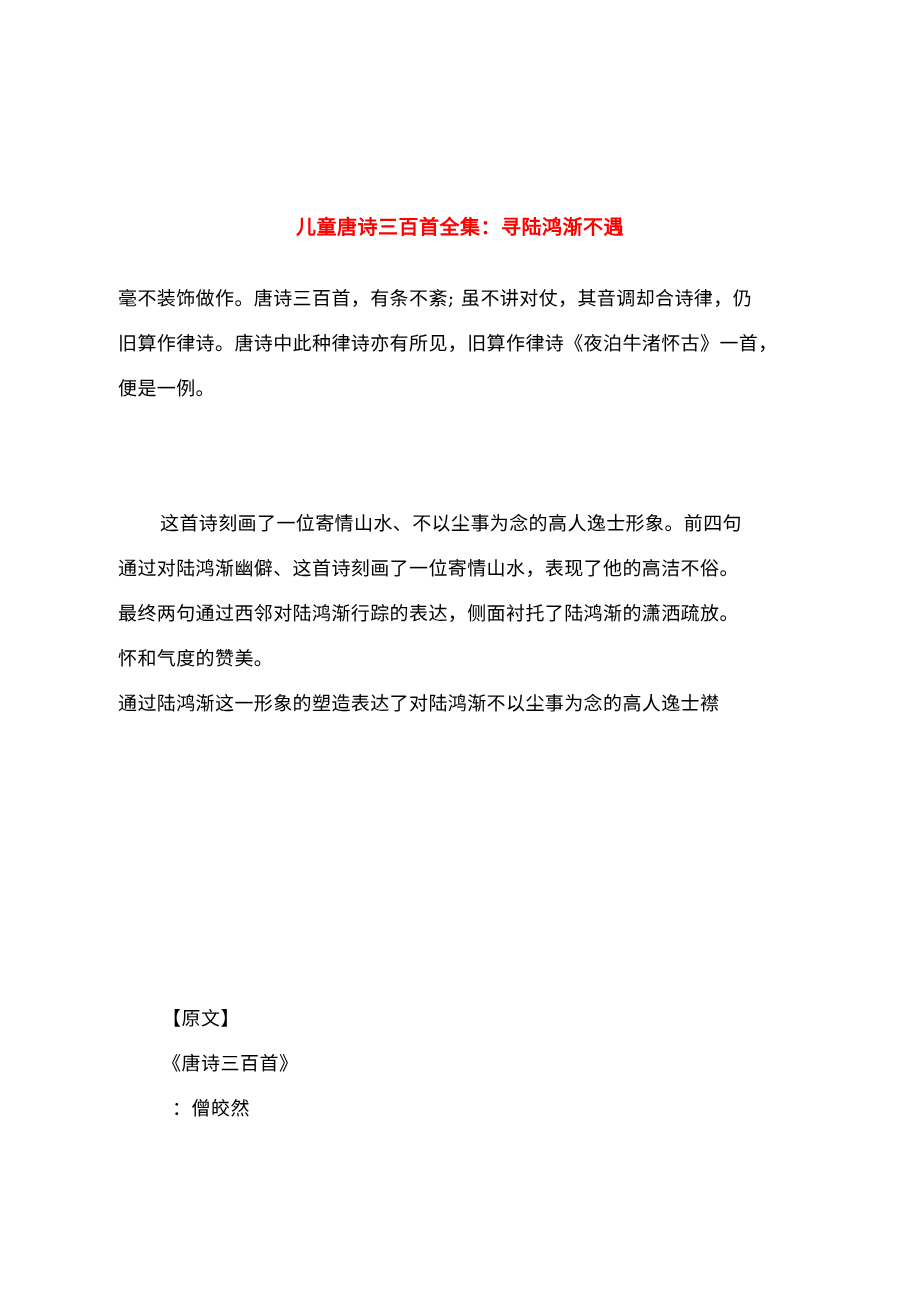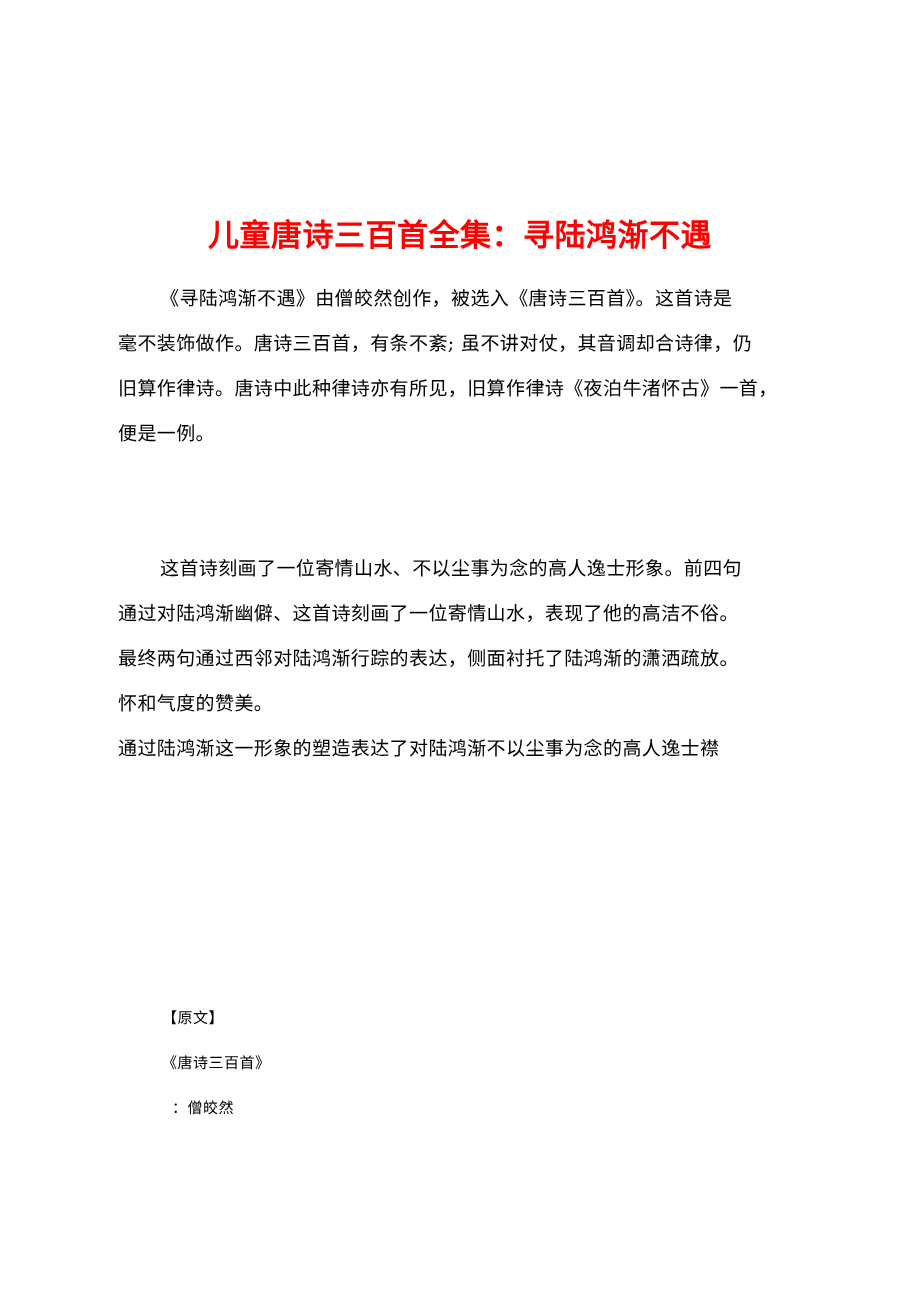--- a/index.html
+++ b/index.html
@@ -24,21 +24,21 @@
 
   
   .doc-title {
     position: absolute;
     left: 0;
     right: 0;
     top: 192px;
     text-align: center;
     font-family: "DejaVu Sans", "Liberation Sans", sans-serif;
     font-weight: bold;
-    font-size: 31px;
+    font-size: 20px;
     line-height: 44px;
     color: #ff0000;
     letter-spacing: 0.5px;
     white-space: nowrap;
   }
 
   
   .body-block {
     position: absolute;
     left: 118px;
@@ -74,42 +74,41 @@
   }
 
   
   .origin-block {
     position: absolute;
     left: 118px;
     top: 996px;
     width: 690px;
   }
   .origin-line {
-    font-size: 15px;
+    font-size: 19px;
     line-height: 45px;
     letter-spacing: 0.5px;
     white-space: nowrap;
     padding-left: 44px;
   }
   .origin-line.author {
     padding-left: 54px;
   }
 </style>
 </head>
 <body>
 
 <div class="page">
 
   <h1 class="doc-title">儿童唐诗三百首全集：寻陆鸿渐不遇</h1>
 
   <div class="body-block">
 
 
     <div class="para">
-      <span class="ln indent">《寻陆鸿渐不遇》由僧皎然创作，被选入《唐诗三百首》。这首诗是</span>
       <span class="ln">毫不装饰做作。唐诗三百首，有条不紊; 虽不讲对仗，其音调却合诗律，仍</span>
       <span class="ln">旧算作律诗。唐诗中此种律诗亦有所见，旧算作律诗《夜泊牛渚怀古》一首，</span>
       <span class="ln">便是一例。</span>
     </div>
 
     <div class="spacer-line double"></div>
 
     <div class="para">
       <span class="ln indent">这首诗刻画了一位寄情山水、不以尘事为念的高人逸士形象。前四句</span>
       <span class="ln">通过对陆鸿渐幽僻、这首诗刻画了一位寄情山水，表现了他的高洁不俗。</span>

